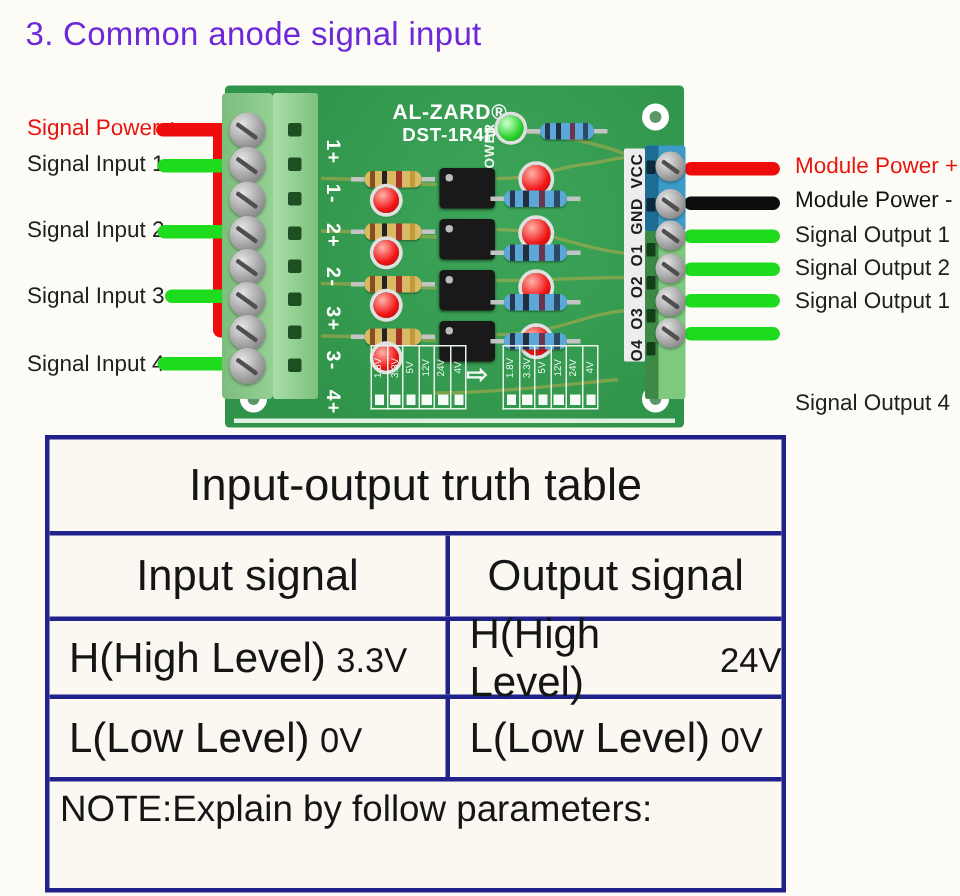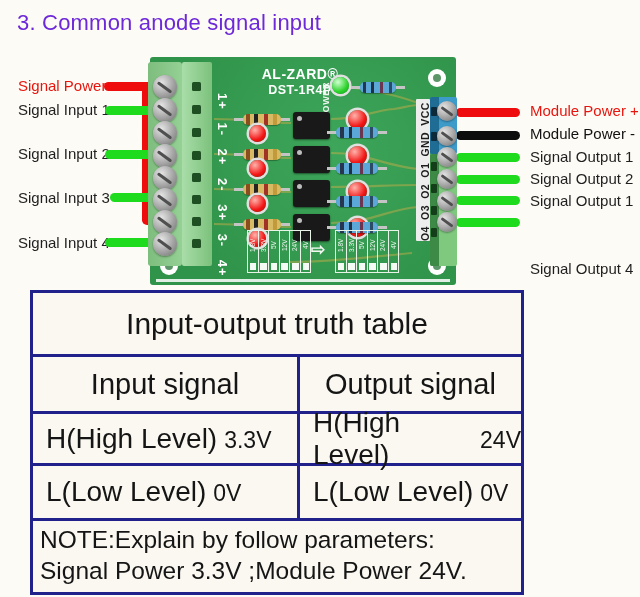--- a/index.html
+++ b/index.html
@@ -300,17 +300,16 @@
         <span>L(Low Level)</span>
         <span class="val">0V</span>
       </div>
       <div class="cell right">
         <span>L(Low Level)</span>
         <span class="val">0V</span>
       </div>
     </div>
     <div class="t-note">
       <div>NOTE:Explain by follow parameters:</div>
-      <div>Signal Power 3.3V ;Module Power  24V.</div>
     </div>
   </div>
 
 </div>
 
 </body></html>

